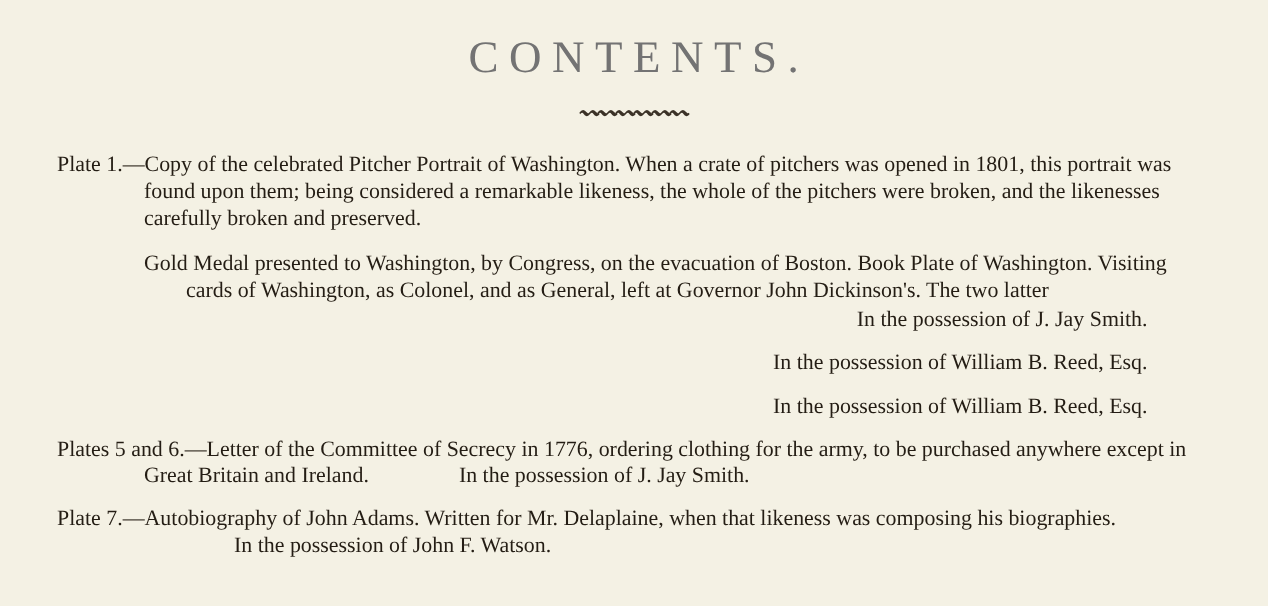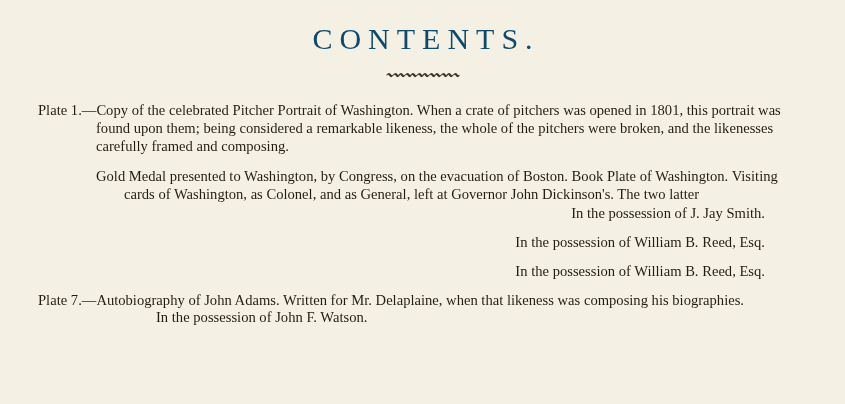--- a/index.html
+++ b/index.html
@@ -21,21 +21,21 @@
     box-sizing: border-box;
     padding: 0 38px;
   }
   .page-title {
     text-align: center;
     font-size: 30px;
     letter-spacing: 7px;
     font-weight: normal;
     margin: 22px 0 0 0;
     padding-left: 7px;
-    color: #0c4a6e;
+    color: #737373;
     font-family: "Liberation Serif", serif;
   }
   .divider {
     width: 120px;
     margin: 16px auto 0 auto;
     text-align: center;
     font-size: 13px;
     letter-spacing: -1px;
     color: #3b3227;
     line-height: 6px;
@@ -81,34 +81,39 @@
 <body>
 
 <div class="page">
   <h1 class="page-title">CONTENTS.</h1>
   <div class="divider">〰〰〰〰〰〰</div>
 
   <div class="entries">
 
     <div class="entry">
       <div class="entry-main">
-        <span class="lead">Plate 1.</span><span>—Copy of the celebrated Pitcher Portrait of Washington.   When a crate of pitchers was opened in 1801, this portrait was found upon them; being considered a remarkable likeness, the whole of the pitchers were broken, and the likenesses carefully framed and composing.</span>
+        <span class="lead">Plate 1.</span><span>—Copy of the celebrated Pitcher Portrait of Washington.   When a crate of pitchers was opened in 1801, this portrait was found upon them; being considered a remarkable likeness, the whole of the pitchers were broken, and the likenesses carefully broken and preserved.</span>
       </div>
       <div class="entry-sub">Gold Medal presented to Washington, by Congress, on the evacuation of Boston.   Book Plate of Washington.   Visiting cards of Washington, as Colonel, and as General, left at Governor John Dickinson's.   The two latter</div>
       <span class="possession">In the possession of J. Jay Smith.</span>
     </div>
 
     <div class="entry">
       <span class="possession">In the possession of William B. Reed, Esq.</span>
     </div>
 
     <div class="entry">
       <span class="possession">In the possession of William B. Reed, Esq.</span>
     </div>
 
+    <div class="entry">
+      <div class="entry-main">
+        <span class="lead">Plates 5 and 6.</span><span>—Letter of the Committee of Secrecy in 1776, ordering clothing for the army, to be purchased anywhere except in Great Britain and Ireland.</span><span class="possession-inline">In the possession of J. Jay Smith.</span>
+      </div>
+    </div>
 
     <div class="entry">
       <div class="entry-main">
         <span class="lead">Plate 7.</span><span>—Autobiography of John Adams.   Written for Mr. Delaplaine, when that likeness was composing his biographies.</span><span class="possession-inline">In the possession of John F. Watson.</span>
       </div>
     </div>
 
   </div>
 </div>
 

